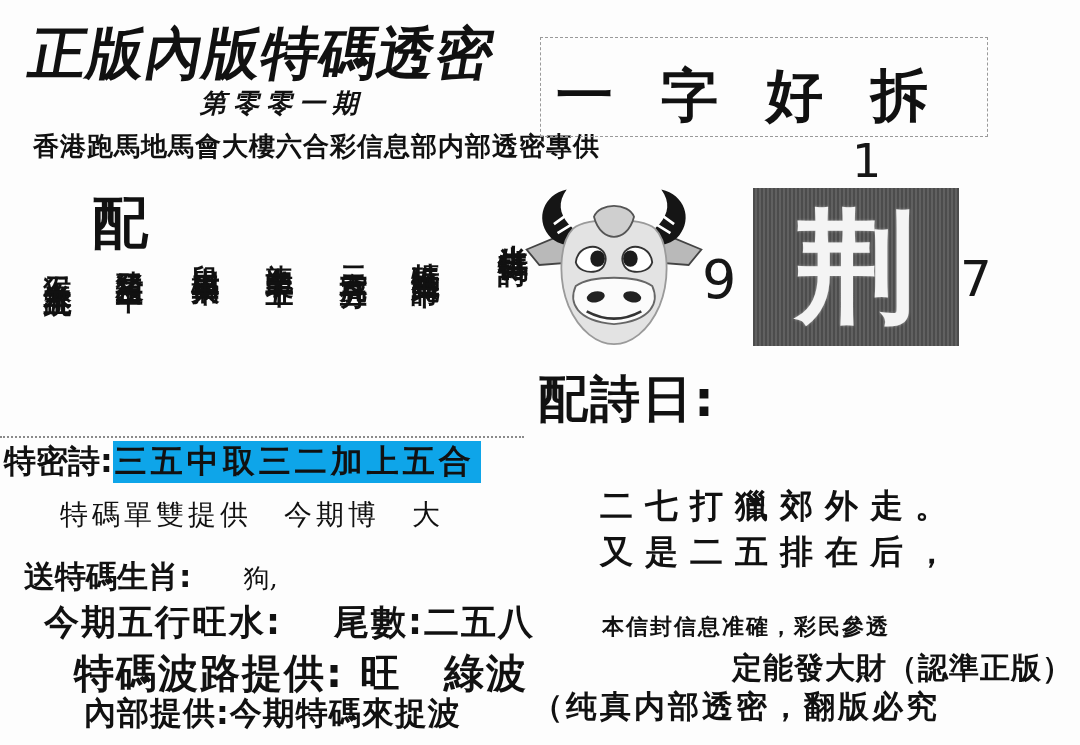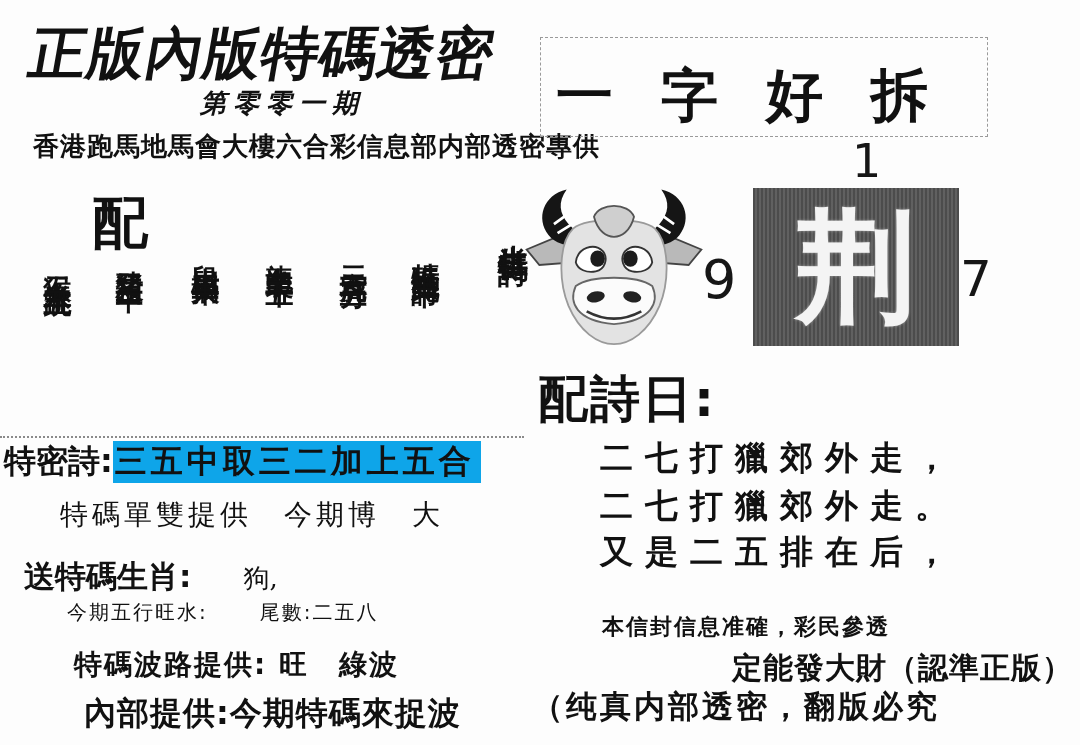--- a/index.html
+++ b/index.html
@@ -64,26 +64,26 @@
   .send-line{
     left:24px;top:556px;
     font-size:31px;font-weight:600;white-space:nowrap;text-align:right;
   }
   .send-value{
     font-size:26px;font-weight:500;margin-left:52px;
     font-family:"DejaVu Serif",serif;
   }
   .wuxing-line{
     left:44px;top:599px;
-    font-size:20px;font-weight:400;white-space:nowrap;letter-spacing:2px;margin-left:23px;
+    font-size:35px;font-weight:700;white-space:nowrap;letter-spacing:2px;
   }
   .tail-numbers{margin-left:52px;}
   .wave-line{
     left:74px;top:646px;
-    font-size:28px;font-weight:800;white-space:nowrap;letter-spacing:2px;
+    font-size:40px;font-weight:800;white-space:nowrap;letter-spacing:2px;
   }
   .internal-line{
     left:84px;top:692px;
     font-size:32px;font-weight:800;white-space:nowrap;letter-spacing:1px;
   }
   
   .slogan-box{
     left:540px;top:37px;width:446px;height:98px;
     border:1px dashed #9a9a9a;
   }
@@ -207,21 +207,20 @@
 
   <div class="abs digit digit-9">9</div>
 
   <div class="abs char-box" id="char-box">
     <span>荆</span>
   </div>
 
   <div class="abs digit digit-7">7</div>
 
   <div class="abs poem-title">配詩日:</div>
-  <div class="abs poem-line p0">二七打獵郊外走，</div>
   <div class="abs poem-line p1">二七打獵郊外走。</div>
   <div class="abs poem-line p2">又是二五排在后，</div>
 
   <div class="abs note-accuracy">本信封信息准確，彩民參透</div>
   <div class="abs note-fortune">定能發大財（認準正版）</div>
   <div class="abs note-copyright">（纯真内部透密，翻版必究</div>
 
 </div>
 
 </body></html>

